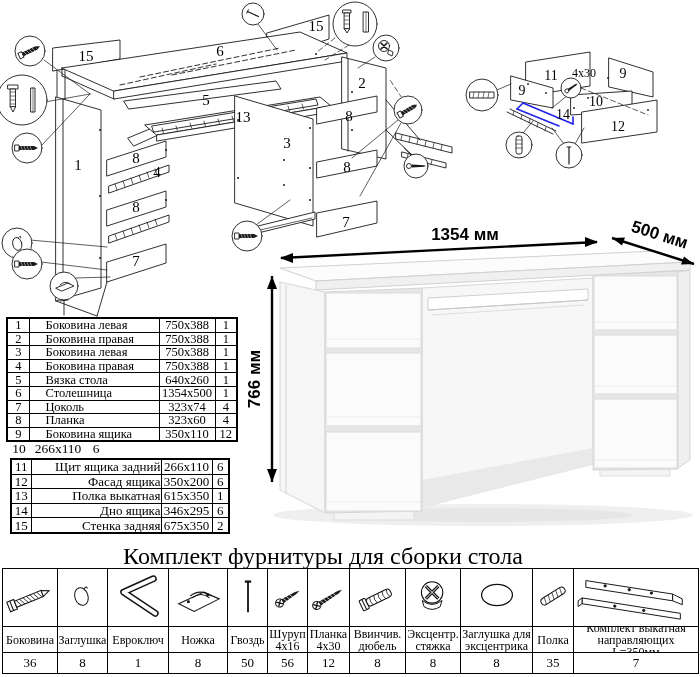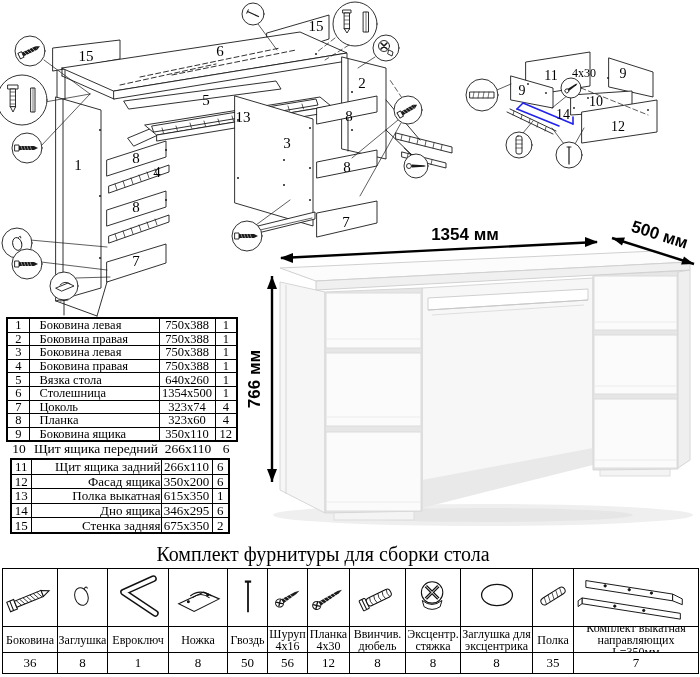--- a/index.html
+++ b/index.html
@@ -10,28 +10,28 @@
 .lbl2{font-size:14px}
 .dash{stroke-dasharray:5 3}
 .dimtxt{font-family:"Liberation Sans",sans-serif;font-weight:bold;font-size:17px;fill:#000}
 table.pt{position:absolute;border-collapse:collapse;background:#fff}
 table.pt td{border:1px solid #000;padding:0;font-family:"Liberation Serif",serif}
 #tblA{left:6px;top:317px;border:2px solid #000}
 #tblA td{height:12.6px;font-size:12.5px;line-height:12px}
 #tblB{left:10px;top:458px;border:2px solid #000}
 #tblB td{height:13.6px;font-size:13px;line-height:13px}
 .c-num,.c-size,.c-qty{text-align:center}
-#tblA .c-name{padding-left:10px}
+#tblA .c-name{padding-left:16px}
 #tblB .c-name{text-align:right}
 #pt-mid{position:absolute;left:6px;top:441px;width:232px;height:16px;display:flex;font-size:13.5px;line-height:16px}
 #pt-mid .m-num{width:26px;text-align:center}
 #pt-mid .m-name{width:128px;padding-left:2px}
 #pt-mid .m-size{width:52px;text-align:center}
 #pt-mid .m-qty{width:24px;text-align:center}
-#hw-title{position:absolute;left:0;top:543px;width:646px;text-align:center;font-size:20px}
+#hw-title{position:absolute;left:0;top:543px;width:646px;text-align:center;font-size:24px}
 #hw-table{position:absolute;left:2px;top:568px;width:696px;border-collapse:collapse;table-layout:fixed;background:#fff}
 #hw-table td{border:1.5px solid #000;text-align:center;vertical-align:middle;overflow:hidden;padding:0}
 .hw-ic{height:57px;display:flex;align-items:center;justify-content:center}
 .hw-nm{height:25px;display:flex;align-items:center;justify-content:center;font-size:12px;line-height:12px;overflow:hidden}
 .hw-qt{height:20px;display:flex;align-items:center;justify-content:center;font-size:13px}
 </style>
 </head>
 <body>
 
 <div class="page">
@@ -397,21 +397,20 @@
         <tr>
           <td class="c-num">9</td>
           <td class="c-name">Боковина ящика</td>
           <td class="c-size">350x110</td>
           <td class="c-qty">12</td>
         </tr>
       </tbody>
 </table>
 <div id="pt-mid">
       <span class="m-num">10</span>
-      <span class="m-name">Щит ящика передний</span>
       <span class="m-size">266x110</span>
       <span class="m-qty">6</span>
     </div>
 <table class="pt" id="tblB">
   <colgroup>
         <col style="width:20px">
         <col style="width:130px">
         <col style="width:51px">
         <col style="width:17px">
       </colgroup>

